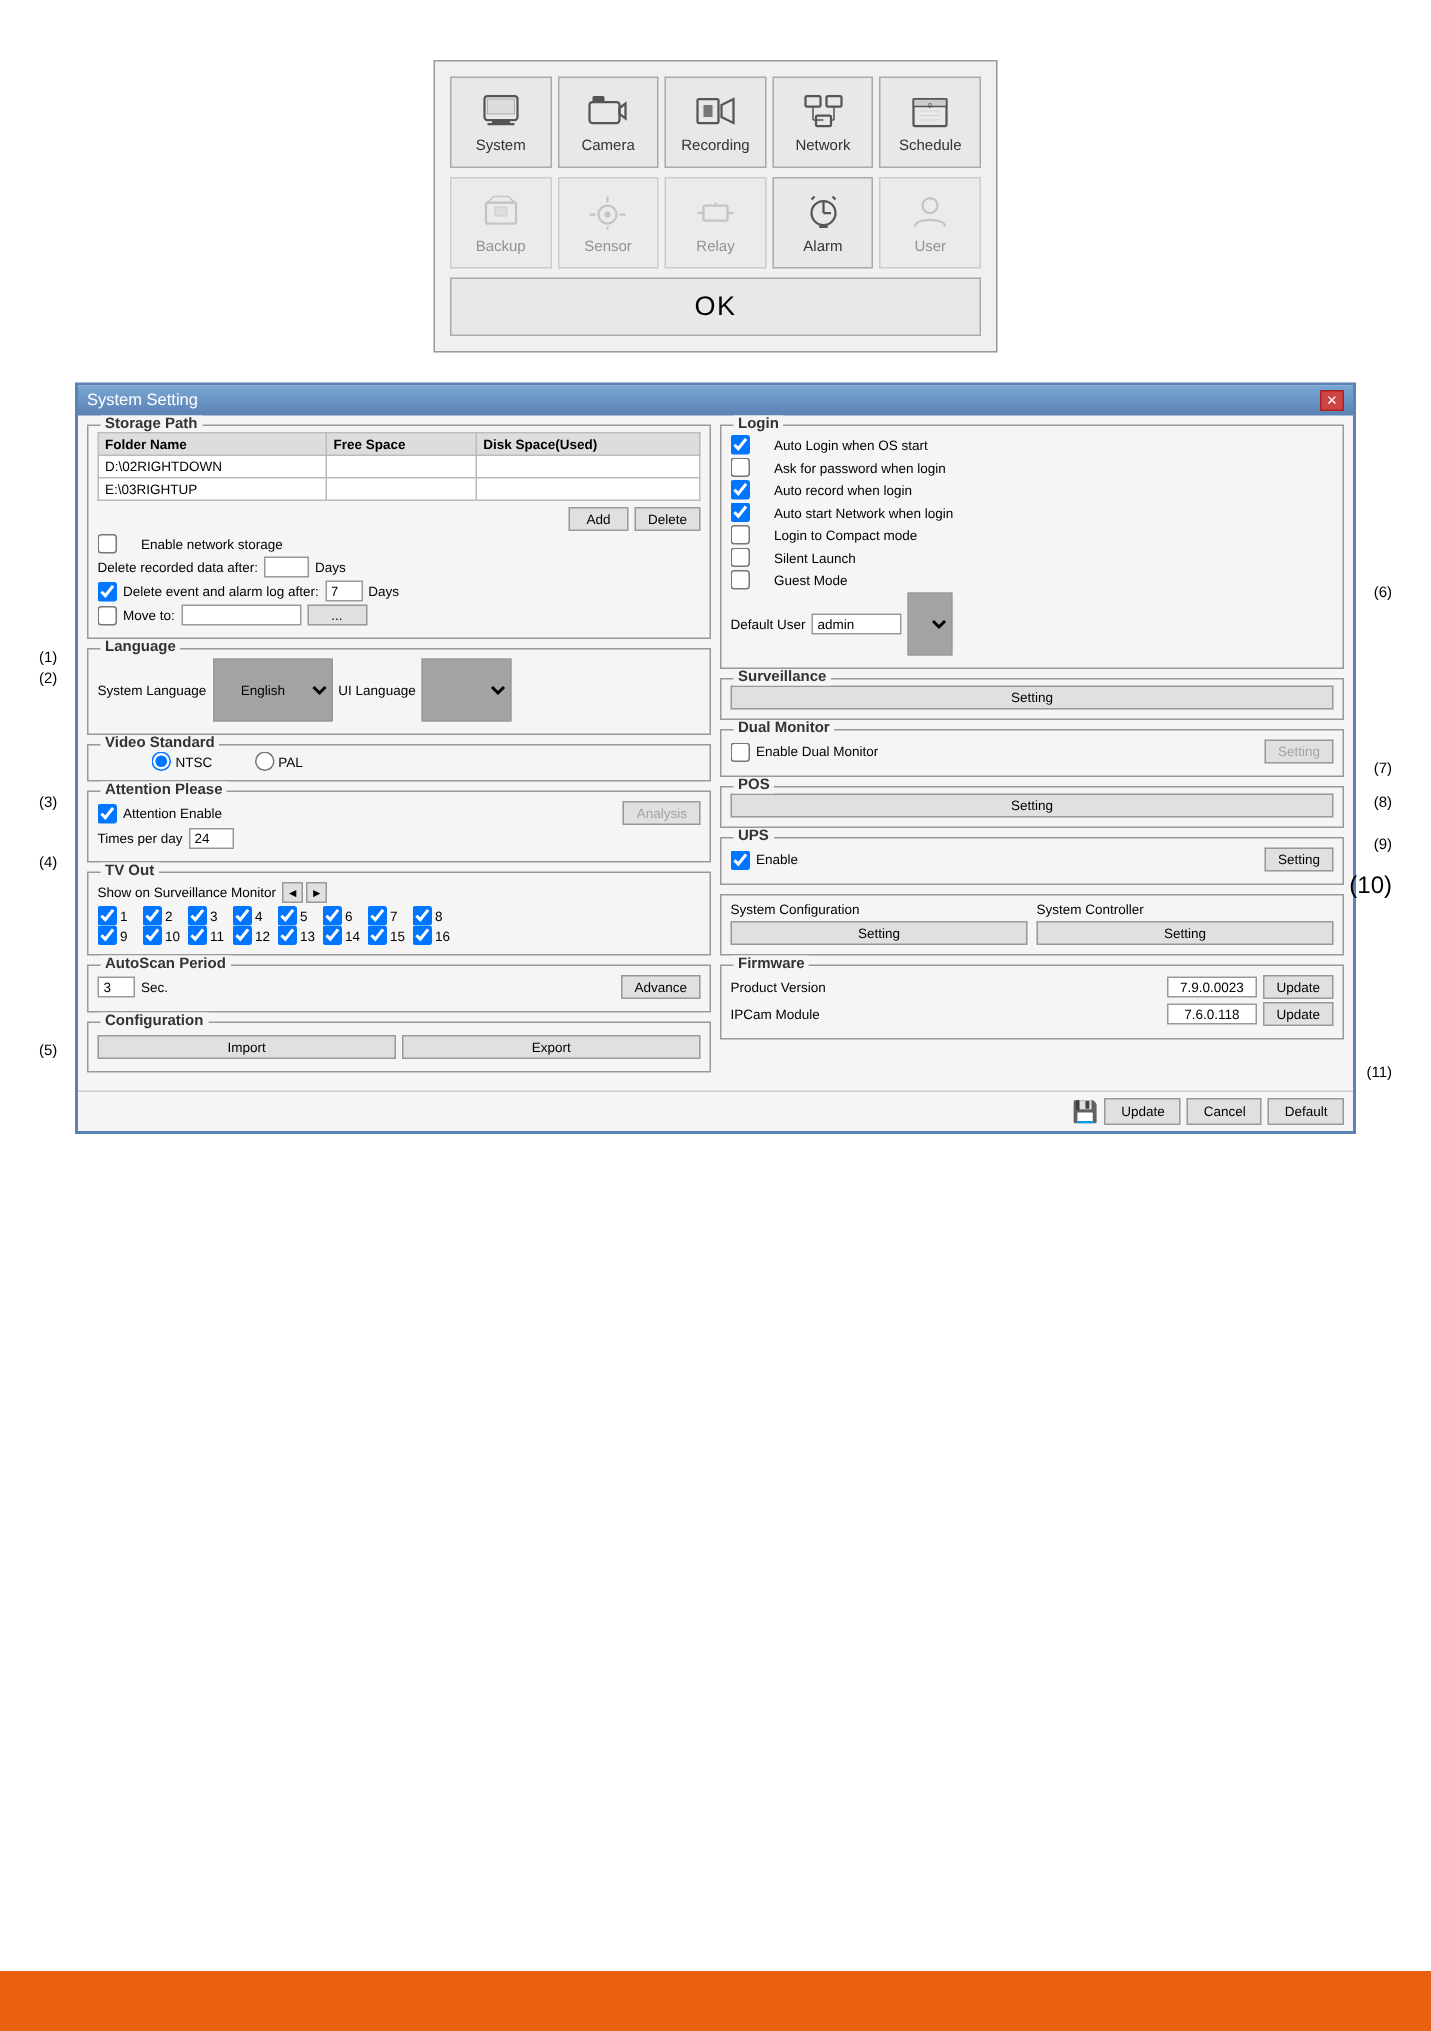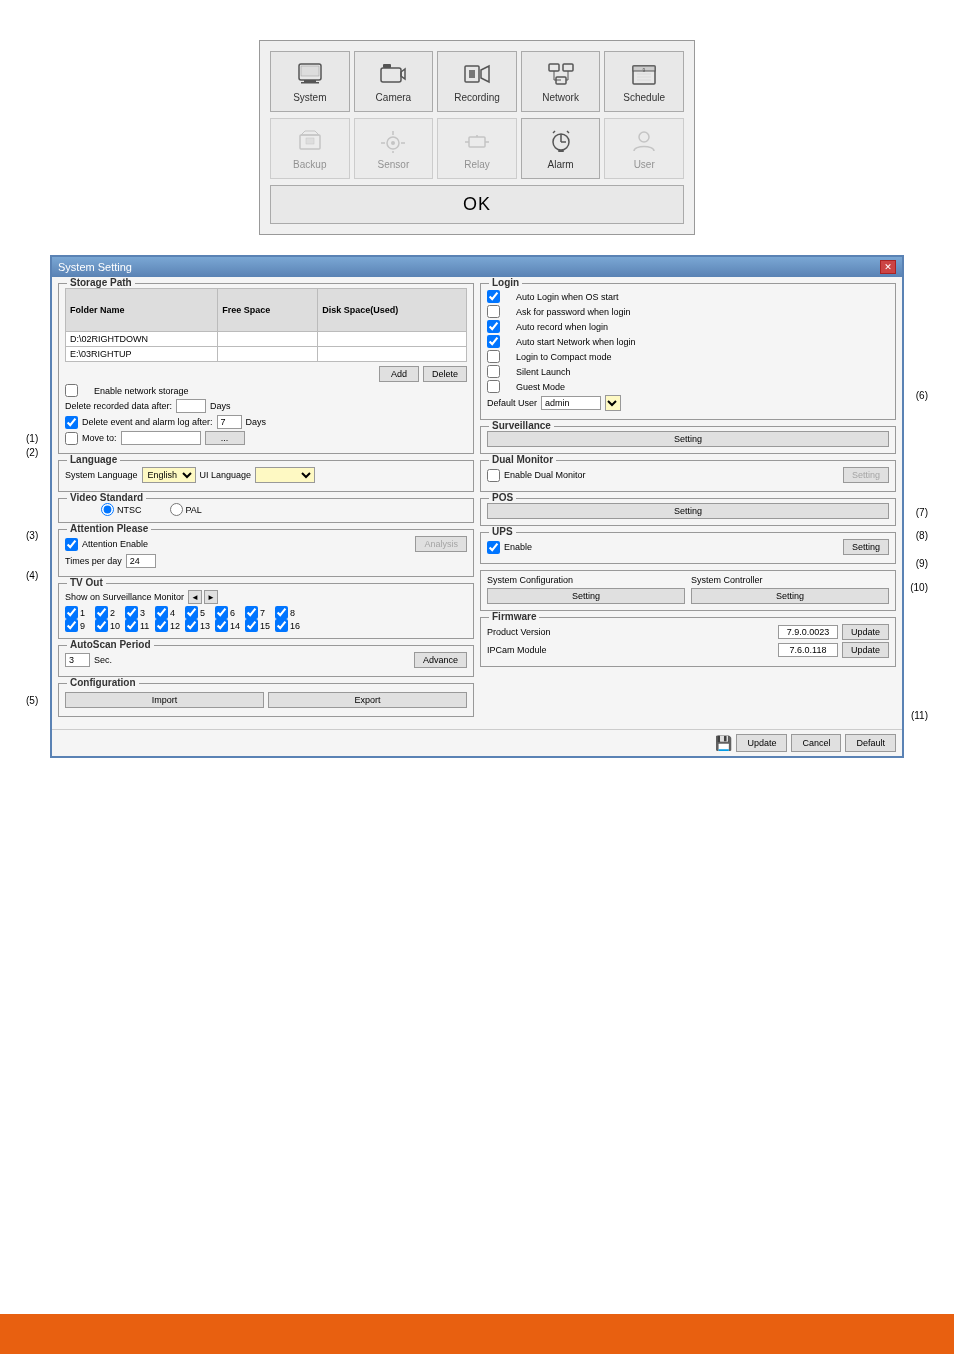--- a/index.html
+++ b/index.html
@@ -17,21 +17,21 @@
       display: flex;
       justify-content: center;
       align-items: flex-start;
       padding: 40px 0 20px 0;
     }
 
     .icon-panel {
       border: 1px solid #999;
       background: #f0f0f0;
       padding: 10px;
-      width: 436px;
+      width: 376px;
     }
 
     .icon-grid {
       display: grid;
       grid-template-columns: repeat(5, 1fr);
       gap: 4px;
       margin-bottom: 6px;
     }
 
     .icon-btn {
@@ -150,21 +150,21 @@
 
     .folder-table {
       width: 100%;
       border-collapse: collapse;
       margin-bottom: 4px;
     }
 
     .folder-table th {
       background: #ddd;
       border: 1px solid #bbb;
-      padding: 16px 4px;
+      padding: 2px 4px;
       font-size: 9px;
       text-align: left;
     }
 
     .folder-table td {
       border: 1px solid #bbb;
       padding: 2px 4px;
       font-size: 9px;
       background: white;
     }
@@ -218,22 +218,22 @@
 
     .radio-item {
       display: flex;
       align-items: center;
       gap: 3px;
     }
 
     .select-input {
       border: 1px solid #999;
       font-size: 9px;
-      background: #fef9c3;
-      padding: 1px;
+      background: #a3a3a3;
+      padding: 14px;
     }
 
     
     .tv-checkboxes {
       display: flex;
       flex-wrap: wrap;
       gap: 2px;
       font-size: 9px;
     }
 
@@ -467,21 +467,21 @@
       <div style="position: absolute; top: 320px; left: 6px; font-size: 10px;">(5)</div>
     </div>
   </div>
 
   <div style="position: absolute; right: 0; top: 120px; z-index: 10; pointer-events: none;">
     <div style="position: relative; height: 500px;">
       <div style="position: absolute; top: 15px; right: 6px; font-size: 10px;">(6)</div>
       <div style="position: absolute; top: 132px; right: 6px; font-size: 10px;">(7)</div>
       <div style="position: absolute; top: 155px; right: 6px; font-size: 10px;">(8)</div>
       <div style="position: absolute; top: 183px; right: 6px; font-size: 10px;">(9)</div>
-      <div style="position: absolute; top: 207px; right: 6px; font-size: 10px;">(10)</div>
+      <div style="position: absolute; top: 207px; right: 6px; font-size: 16px;">(10)</div>
       <div style="position: absolute; top: 335px; right: 6px; font-size: 10px;">(11)</div>
     </div>
   </div>
 
   <div class="system-setting-container" style="margin: 0 30px;">
     <div class="system-setting">
 
       <div class="dialog-titlebar">
         <span>System Setting</span>
         <div class="dialog-close">✕</div>

